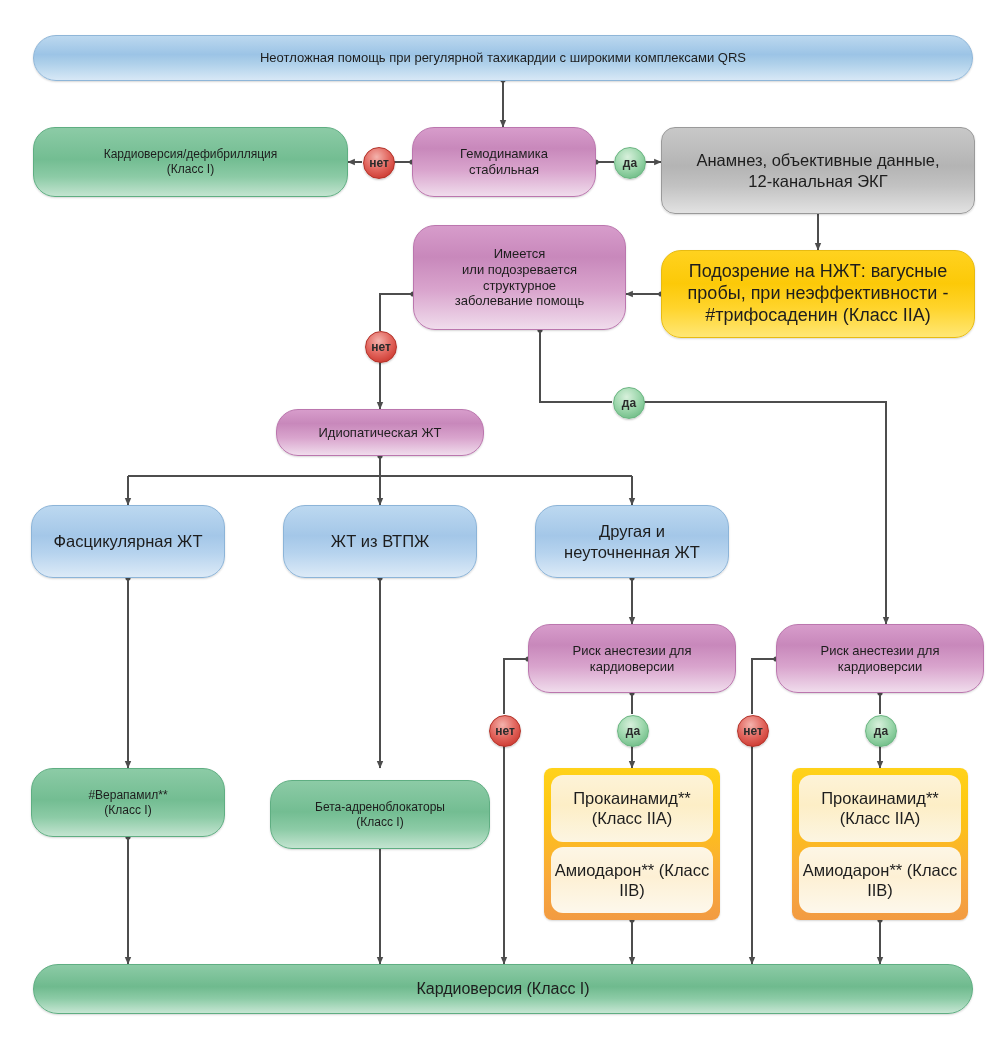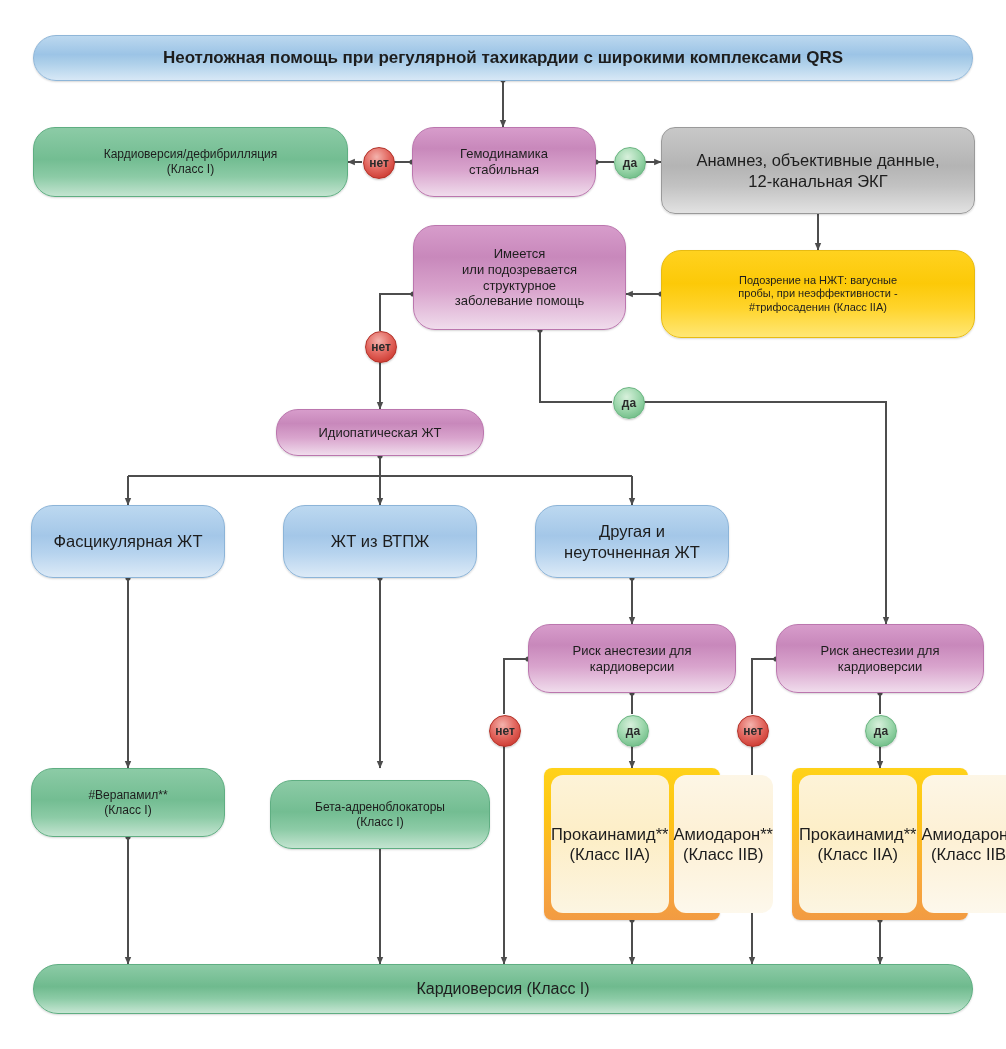--- a/index.html
+++ b/index.html
@@ -37,22 +37,21 @@
     padding: 2px 8px;
   }
   .node span { display: block; width: 100%; }
 
   
   .n-title {
     background: linear-gradient(180deg,#bcd8ef 0%,#9cc4e6 42%,#aed0ea 62%,#d7e8f6 100%);
     border: 1px solid #8fb6d8;
     border-radius: 40px;
     box-shadow: 0 1px 2px rgba(0,0,0,.16);
-    font-size: 17px;
-    font-weight: bold;
+    font-size: 13px;
   }
   .n-green {
     background: linear-gradient(180deg,#8ccba6 0%,#73bd92 46%,#8ccba6 72%,#c3e4d0 100%);
     border: 1px solid #5fae82;
     border-radius: 22px;
     box-shadow: 0 1px 2px rgba(0,0,0,.16);
     font-size: 12px;
   }
   .n-greenbar {
     background: linear-gradient(180deg,#8ccba6 0%,#6fba8e 45%,#8ccba6 70%,#c6e6d3 100%);
@@ -73,39 +72,39 @@
     border: 1px solid #9a9a9a;
     border-radius: 14px;
     box-shadow: 0 1px 2px rgba(0,0,0,.16);
     font-size: 16.5px;
   }
   .n-yellow {
     background: linear-gradient(180deg,#ffd21f 0%,#fcc908 38%,#ffd42b 66%,#ffe775 100%);
     border: 1px solid #e7bb12;
     border-radius: 20px;
     box-shadow: 0 1px 2px rgba(0,0,0,.16);
-    font-size: 11px;
+    font-size: 18px;
   }
   .n-blue {
     background: linear-gradient(180deg,#bcd8f0 0%,#a4c7e8 42%,#b6d3ee 66%,#dceaf7 100%);
     border: 1px solid #8cb4d8;
     border-radius: 22px;
     box-shadow: 0 1px 2px rgba(0,0,0,.16);
     font-size: 16.5px;
   }
 
   
   .n-orangegroup {
     position: absolute;
     box-sizing: border-box;
     background: linear-gradient(180deg,#ffd21a 0%,#fec613 30%,#f9a93a 72%,#f29b42 100%);
     border-radius: 8px;
     padding: 7px;
     display: flex;
-    flex-direction: row;
+    flex-direction: column;
     gap: 5px;
     z-index: 2;
     box-shadow: 0 1px 2px rgba(0,0,0,.16);
   }
   .n-inner {
     flex: 1;
     box-sizing: border-box;
     background: linear-gradient(180deg,#fdf3d8 0%,#fdeec6 45%,#fcf5e2 100%);
     border-radius: 12px;
     display: flex;

